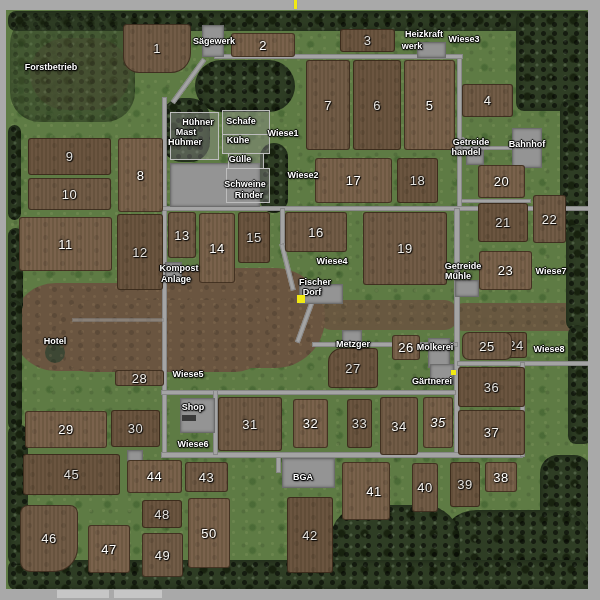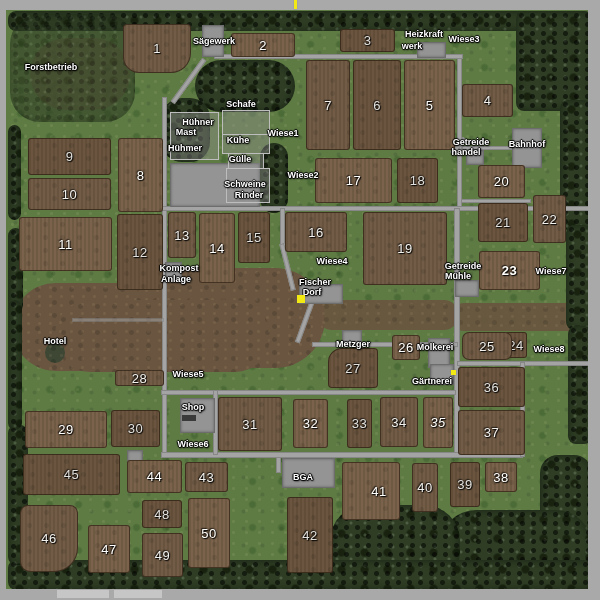--- a/index.html
+++ b/index.html
@@ -205,21 +205,21 @@
     </div>
     <div class="field fv1" style="left: 478px; top: 165px; width: 47px; height: 33px; border-radius: 3px;">
       <span class="fnum">20</span>
     </div>
     <div class="field fv2" style="left: 478px; top: 203px; width: 50px; height: 39px; border-radius: 3px;">
       <span class="fnum">21</span>
     </div>
     <div class="field " style="left: 533px; top: 195px; width: 33px; height: 48px; border-radius: 3px;">
       <span class="fnum">22</span>
     </div>
-    <div class="field fv1" style="left: 479px; top: 251px; width: 61px; height: 39px; border-radius: 3px; font-weight: bold;">
+    <div class="field fv1" style="left: 479px; top: 251px; width: 53px; height: 39px; border-radius: 3px;">
       <span class="fnum">23</span>
     </div>
     <div class="field fv2" style="left: 505px; top: 332px; width: 22px; height: 26px; border-radius: 3px;">
       <span class="fnum">24</span>
     </div>
     <div class="field " style="left: 462px; top: 332px; width: 50px; height: 28px; border-radius: 7px;">
       <span class="fnum">25</span>
     </div>
     <div class="field fv1" style="left: 392px; top: 335px; width: 28px; height: 25px; border-radius: 3px;">
       <span class="fnum">26</span>
@@ -238,42 +238,42 @@
     </div>
     <div class="field " style="left: 218px; top: 397px; width: 64px; height: 54px; border-radius: 3px;">
       <span class="fnum">31</span>
     </div>
     <div class="field fv1" style="left: 293px; top: 399px; width: 35px; height: 49px; border-radius: 3px;">
       <span class="fnum">32</span>
     </div>
     <div class="field fv2" style="left: 347px; top: 399px; width: 25px; height: 49px; border-radius: 3px;">
       <span class="fnum">33</span>
     </div>
-    <div class="field " style="left: 380px; top: 397px; width: 38px; height: 50px; border-radius: 3px;">
+    <div class="field " style="left: 380px; top: 397px; width: 38px; height: 58px; border-radius: 3px;">
       <span class="fnum">34</span>
     </div>
     <div class="field fv1" style="left: 423px; top: 397px; width: 30px; height: 51px; border-radius: 3px; font-style: italic;">
       <span class="fnum">35</span>
     </div>
     <div class="field fv2" style="left: 458px; top: 367px; width: 67px; height: 40px; border-radius: 3px;">
       <span class="fnum">36</span>
     </div>
     <div class="field " style="left: 458px; top: 410px; width: 67px; height: 45px; border-radius: 3px;">
       <span class="fnum">37</span>
     </div>
     <div class="field fv1" style="left: 485px; top: 462px; width: 32px; height: 30px; border-radius: 3px;">
       <span class="fnum">38</span>
     </div>
     <div class="field fv2" style="left: 450px; top: 462px; width: 30px; height: 45px; border-radius: 3px;">
       <span class="fnum">39</span>
     </div>
     <div class="field " style="left: 412px; top: 463px; width: 26px; height: 49px; border-radius: 3px;">
       <span class="fnum">40</span>
     </div>
-    <div class="field fv1" style="left: 342px; top: 462px; width: 58px; height: 58px; border-radius: 3px; padding-left: 16px;">
+    <div class="field fv1" style="left: 342px; top: 462px; width: 48px; height: 58px; border-radius: 3px; padding-left: 16px;">
       <span class="fnum">41</span>
     </div>
     <div class="field fv2" style="left: 287px; top: 497px; width: 46px; height: 76px; border-radius: 3px;">
       <span class="fnum">42</span>
     </div>
     <div class="field " style="left: 185px; top: 462px; width: 43px; height: 30px; border-radius: 3px;">
       <span class="fnum">43</span>
     </div>
     <div class="field fv1" style="left: 127px; top: 460px; width: 55px; height: 33px; border-radius: 3px;">
       <span class="fnum">44</span>
@@ -296,22 +296,22 @@
     <div class="field fv1" style="left: 188px; top: 498px; width: 42px; height: 70px; border-radius: 3px;">
       <span class="fnum">50</span>
     </div>
     <div class="plabel" style="left: 51px; top: 67px;">Forstbetrieb</div>
     <div class="plabel" style="left: 214px; top: 41px;">Sägewerk</div>
     <div class="plabel" style="left: 424px; top: 34px;">Heizkraft</div>
     <div class="plabel" style="left: 412px; top: 46px;">werk</div>
     <div class="plabel" style="left: 464px; top: 39px;">Wiese3</div>
     <div class="plabel" style="left: 198px; top: 122px;">Hühner</div>
     <div class="plabel" style="left: 186px; top: 132px;">Mast</div>
-    <div class="plabel" style="left: 185px; top: 148px;">Hühmer</div>
-    <div class="plabel" style="left: 241px; top: 104px;">Schafe</div>
+    <div class="plabel" style="left: 185px; top: 142px;">Hühmer</div>
+    <div class="plabel" style="left: 241px; top: 121px;">Schafe</div>
     <div class="plabel" style="left: 238px; top: 140px;">Kühe</div>
     <div class="plabel" style="left: 240px; top: 159px;">Gülle</div>
     <div class="plabel" style="left: 245px; top: 184px;">Schweine</div>
     <div class="plabel" style="left: 239px; top: 195px; padding-left: 20px;">Rinder</div>
     <div class="plabel" style="left: 283px; top: 133px;">Wiese1</div>
     <div class="plabel" style="left: 291px; top: 175px; padding-left: 24px;">Wiese2</div>
     <div class="plabel" style="left: 471px; top: 142px;">Getreide</div>
     <div class="plabel" style="left: 466px; top: 152px;">handel</div>
     <div class="plabel" style="left: 527px; top: 144px;">Bahnhof</div>
     <div class="plabel" style="left: 463px; top: 266px;">Getreide</div>

